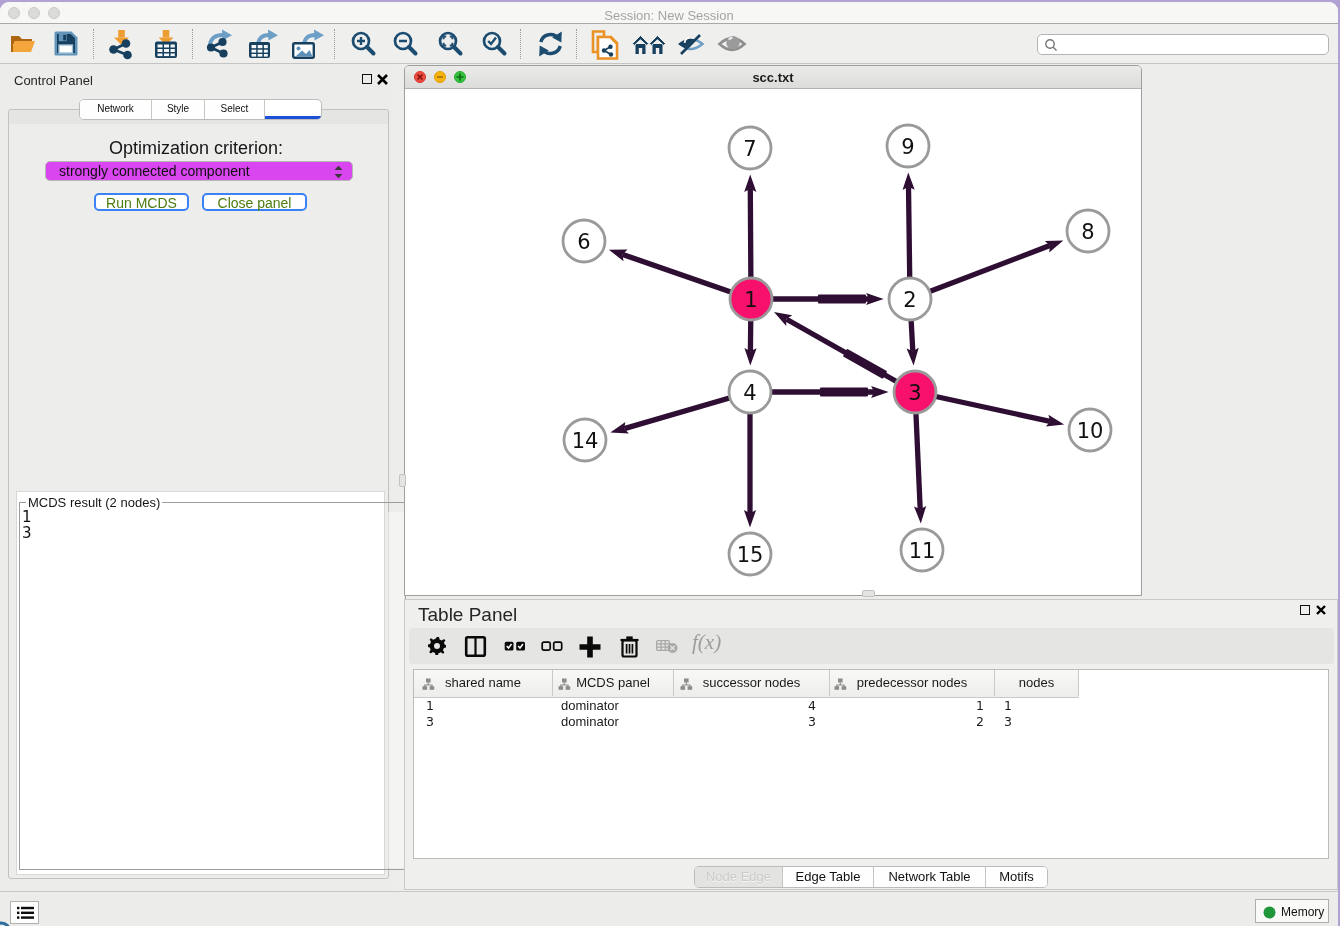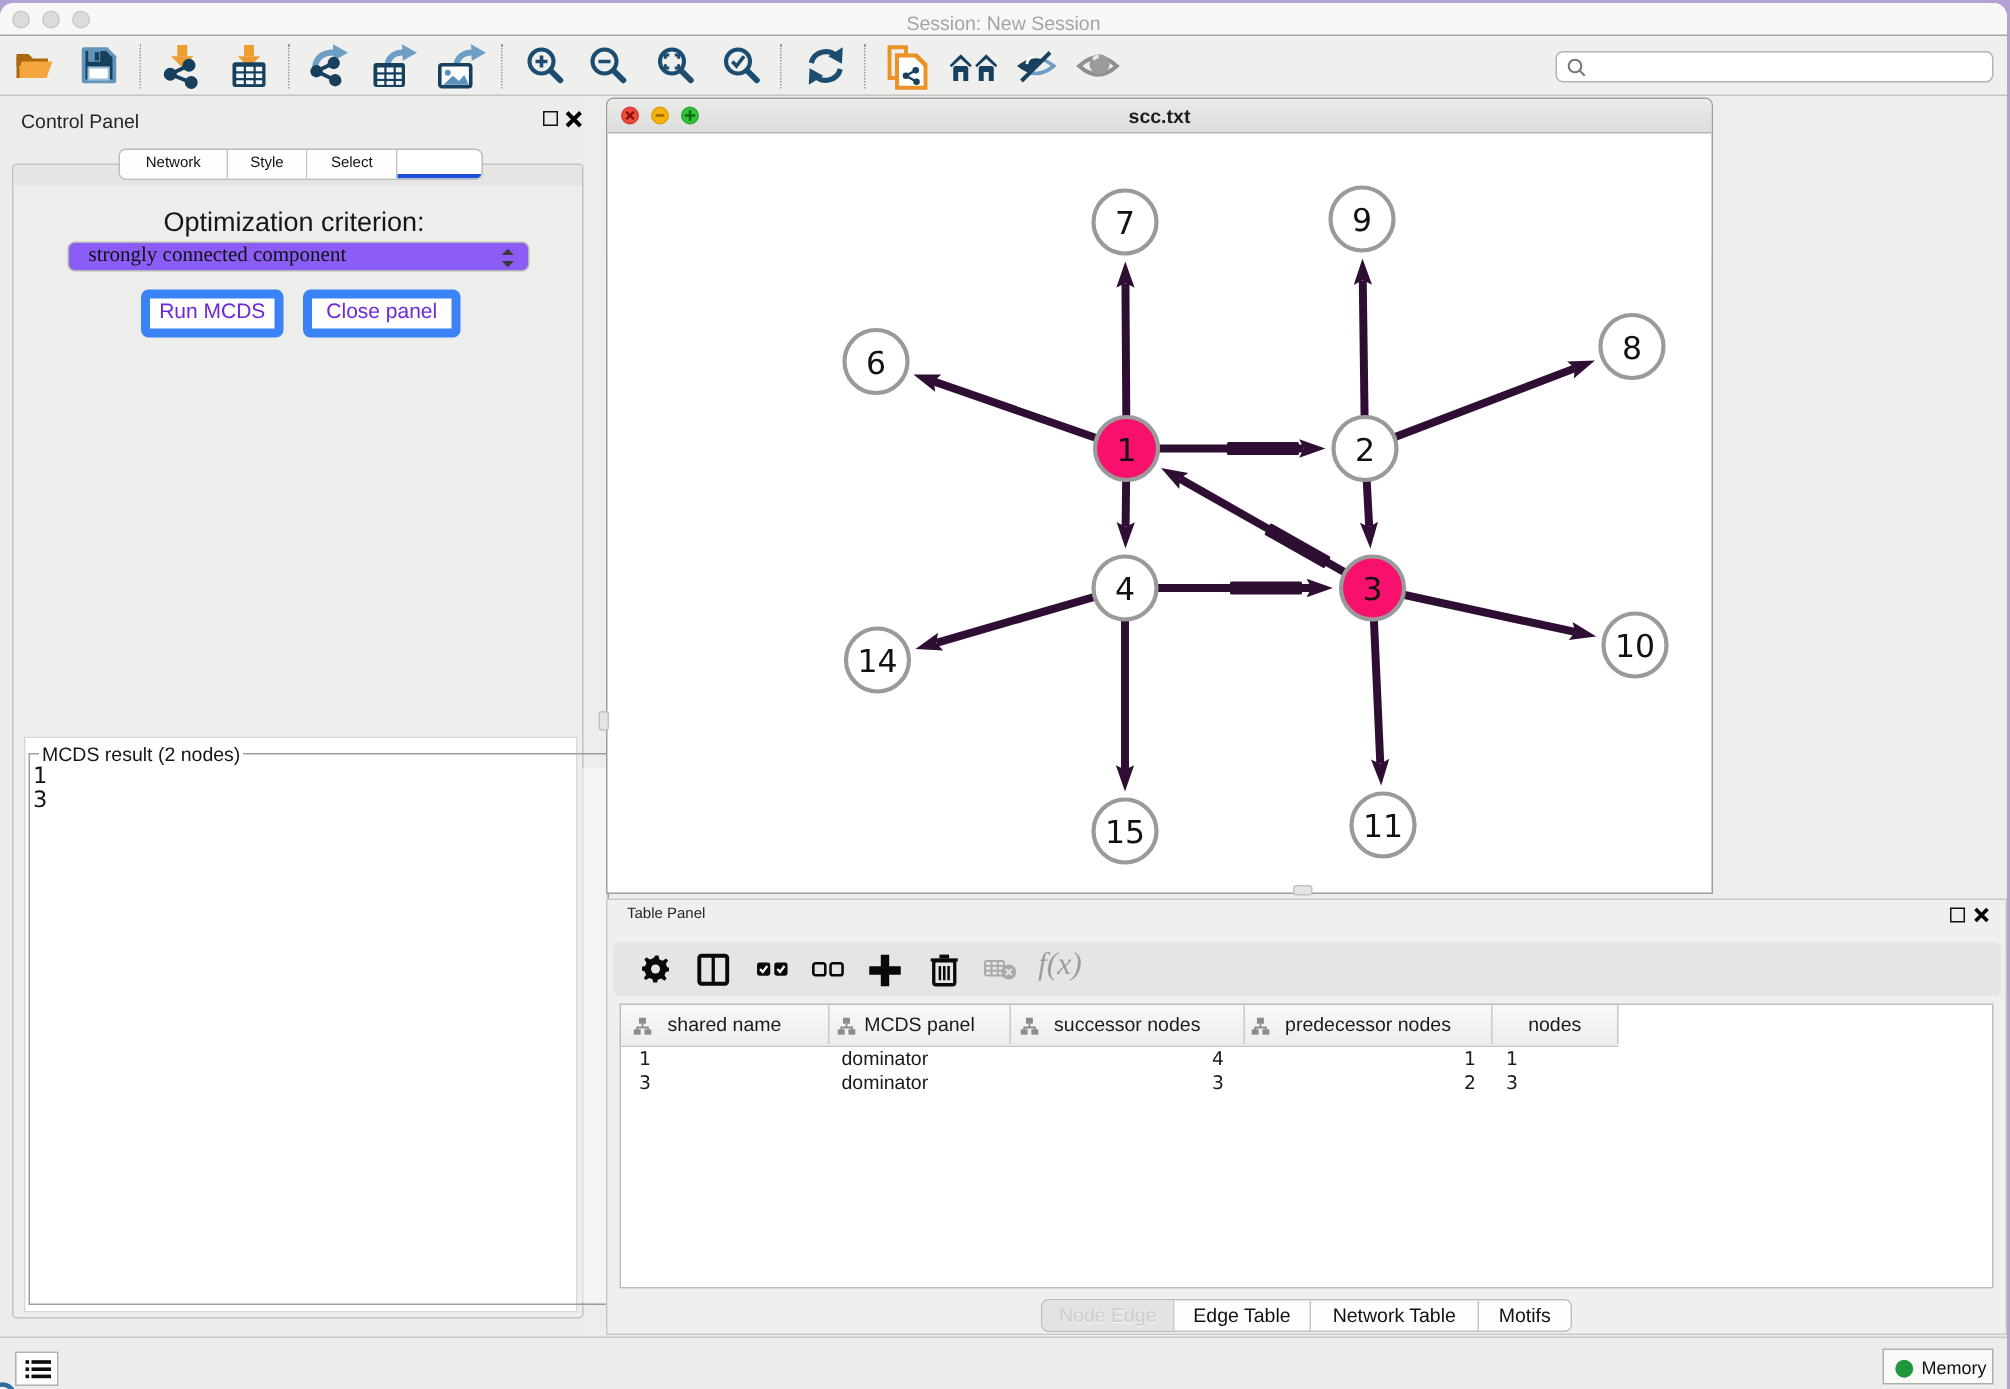--- a/index.html
+++ b/index.html
@@ -23,25 +23,25 @@
 #cpanel{position:absolute;left:0;top:63px;width:392px;height:828px;background:#ececeb;}
 #cptitle{position:absolute;left:14px;top:8px;font-size:13px;color:#262626;}
 .fbtn{position:absolute;width:10px;height:10px;border:1.5px solid #111;box-sizing:border-box;background:transparent;}
 #cptabs{position:absolute;left:79px;top:34px;height:19px;display:flex;
   border:1px solid #bcbcbb;border-radius:5px;overflow:hidden;background:#fff;}
 #cptabs div{font-size:10px;color:#111;text-align:center;line-height:18px;border-right:1px solid #c6c6c5;background:#fefefe;}
 #cptabs div:last-child{border-right:none;background:#1d4ed8;color:#d2d2d1;text-shadow:0 1px 0 #f6f6f6;margin-top:16px;}
 #cpcontent{position:absolute;left:8px;top:44px;width:381px;height:770px;
   border:1px solid #c2c2c1;border-radius:3px;background:#ededec;box-sizing:border-box;}
 #optlabel{position:absolute;left:0;top:73px;width:100%;text-align:center;font-size:18px;color:#161616;}
-#combo{position:absolute;left:45px;top:96px;width:308px;height:20px;background:#8b5cf6;
-  border:1px solid #b7b7b6;border-radius:5px;box-sizing:border-box;font-family:Liberation Serif, serif;}
+#combo{position:absolute;left:45px;top:96px;width:308px;height:20px;background:#d946ef;
+  border:1px solid #b7b7b6;border-radius:5px;box-sizing:border-box;}
 #combo span{position:absolute;left:13px;top:1px;font-size:14px;color:#101010;}
-.btn{position:absolute;height:32px;background:#fefefe;border:6px solid #3b82f6;
-  border-radius:5px;box-sizing:border-box;font-size:14px;color:#6d28d9;text-align:center;line-height:16px;}
+.btn{position:absolute;height:18px;background:#fefefe;border:2px solid #3b82f6;
+  border-radius:5px;box-sizing:border-box;font-size:14px;color:#4d7c0f;text-align:center;line-height:16px;}
 #resultpanel{position:absolute;left:16px;top:426px;width:369px;height:384px;background:#fff;
   border:1px solid #d8d8d7;box-sizing:border-box;}
 #fset{position:absolute;left:2px;top:10px;width:387px;height:368px;
   border:1px solid #9d9d9c;box-sizing:border-box;}
 #fleg{position:absolute;left:6px;top:-8px;background:#fff;padding:0 2px;font-size:13px;color:#161616;}
 #ftext{position:absolute;left:1px;top:1px;right:16px;bottom:1px;
   font-family:"DejaVu Sans","Liberation Sans",sans-serif;font-size:15px;color:#111;line-height:15.5px;padding:6px 0 0 1px;}
 #fscroll{position:absolute;right:1px;top:9px;width:15px;bottom:1px;background:#f4f4f3;
   border-left:1px solid #dededd;}
 
@@ -55,21 +55,21 @@
 #netwin{position:absolute;left:404px;top:63px;width:738px;height:531px;
   border:1px solid #9e9e9d;border-radius:5px 5px 0 0;box-sizing:border-box;background:#fff;overflow:hidden;}
 #nettitle{position:absolute;left:0;top:0;width:100%;height:22px;
   background:linear-gradient(#ebebea,#dcdcdb);border-bottom:1px solid #b3b3b2;}
 #nettitle span{position:absolute;top:4px;left:0;width:100%;text-align:center;font-size:13px;
   font-weight:600;color:#1c1c1c;}
 .mtl{position:absolute;top:5px;width:12px;height:12px;border-radius:50%;box-sizing:border-box;}
 
 #tpanel{position:absolute;left:404px;top:597px;width:934px;height:291px;background:#efefee;
   border:1px solid #c9c9c8;box-sizing:border-box;}
-#tptitle{position:absolute;left:13px;top:4px;font-size:10px;color:#262626;}
+#tptitle{position:absolute;left:13px;top:4px;font-size:19px;color:#262626;}
 #ttoolbar{position:absolute;left:4px;top:28px;width:925px;height:36px;background:#e5e5e4;border-radius:4px;}
 #ttable{position:absolute;left:8px;top:69px;width:914px;height:188px;background:#fff;
   border:1px solid #bcbcbb;overflow:hidden;}
 #thead{position:absolute;left:0;top:0;height:27px;background:linear-gradient(#f8f8f7,#ededec);
   border-bottom:1px solid #c9c9c8;}
 .th{position:absolute;top:0;height:26px;border-right:1px solid #c9c9c8;box-sizing:border-box;}
 .th span{position:absolute;top:5px;left:0;width:100%;text-align:center;font-size:13px;color:#1a1a1a;}
 .td{position:absolute;font-size:13px;color:#1a1a1a;font-family:"Liberation Sans",sans-serif;}
 .num{font-family:"DejaVu Sans","Liberation Sans",sans-serif;font-size:12.5px;}
 #ttabs{position:absolute;left:289px;top:266px;height:20px;display:flex;

